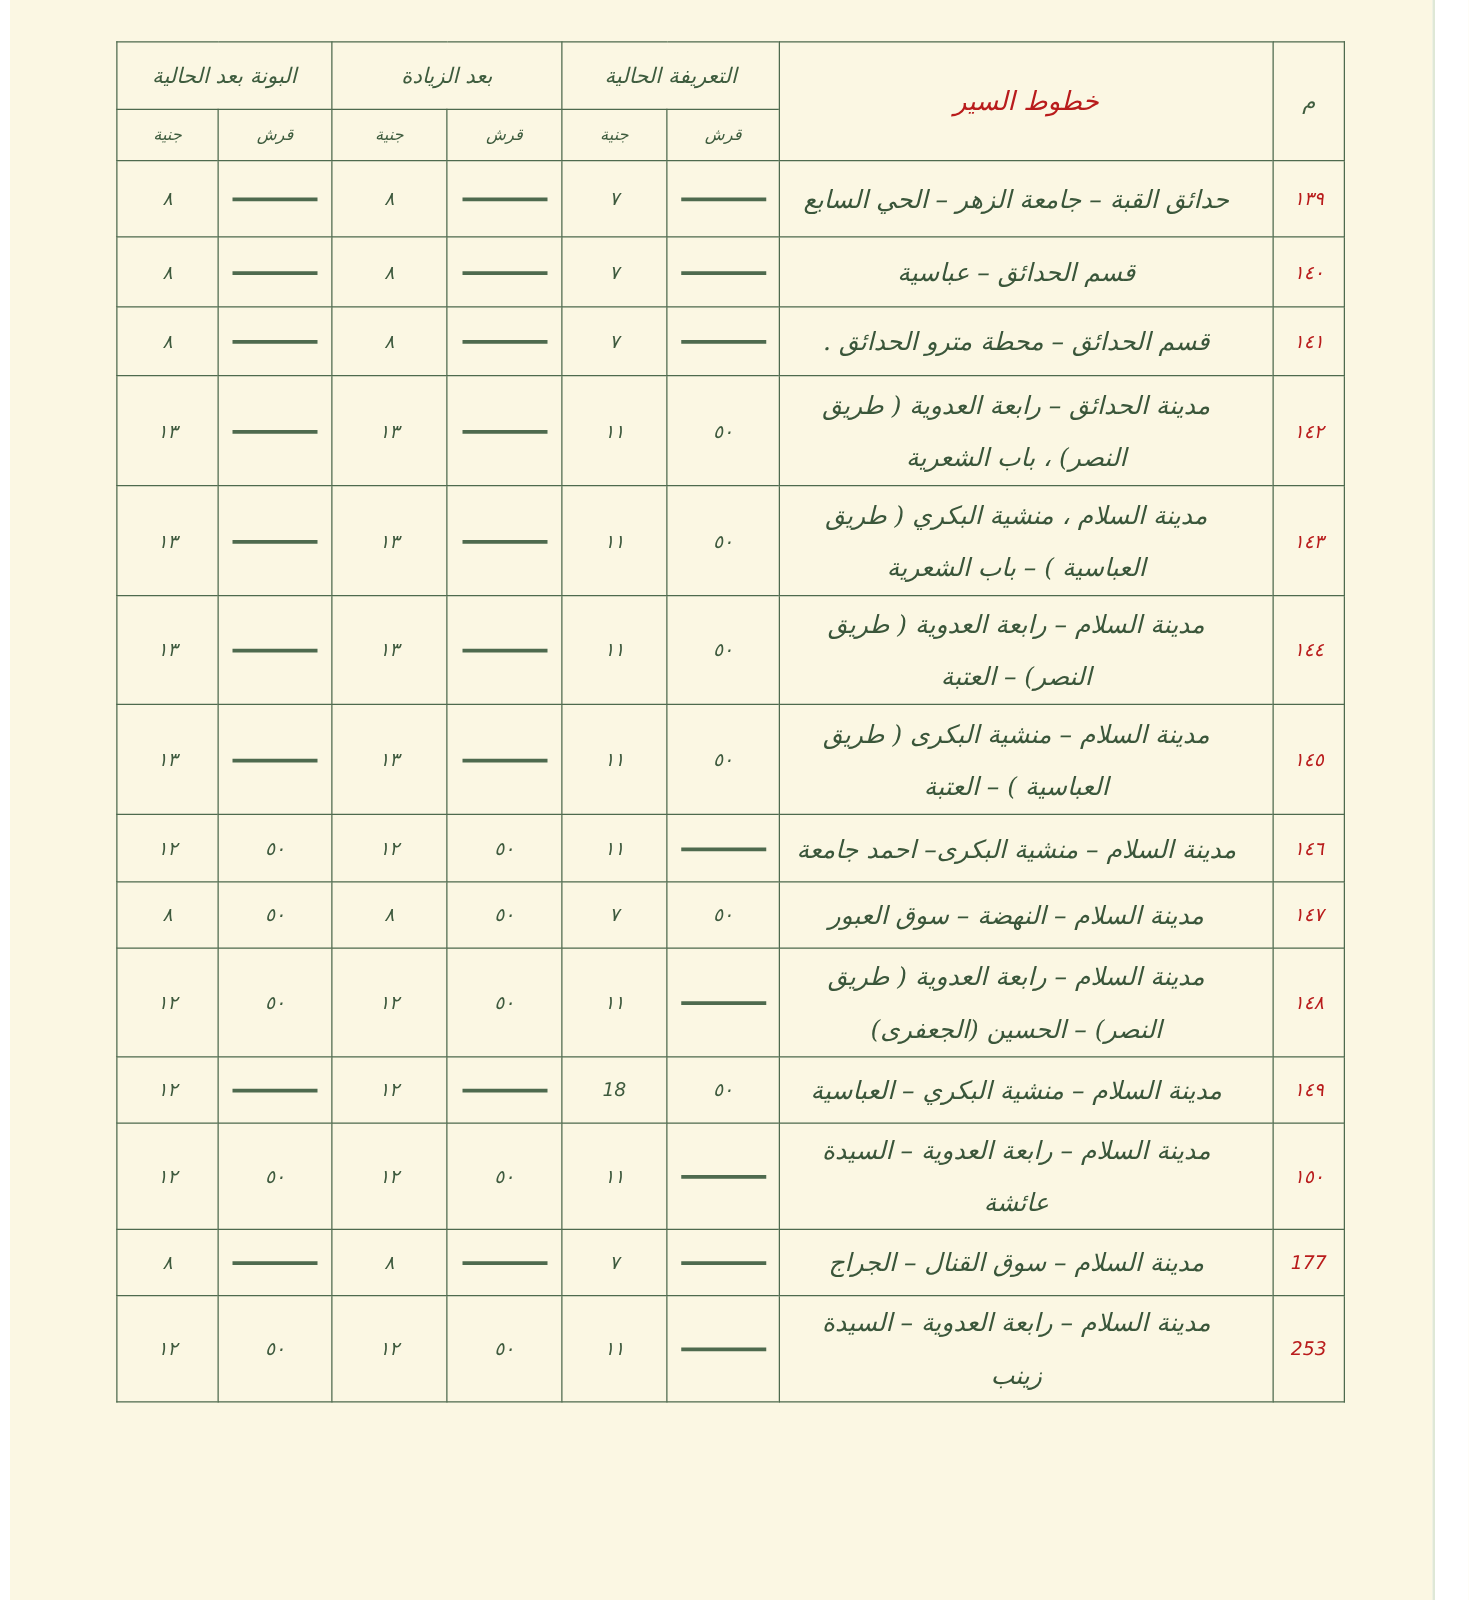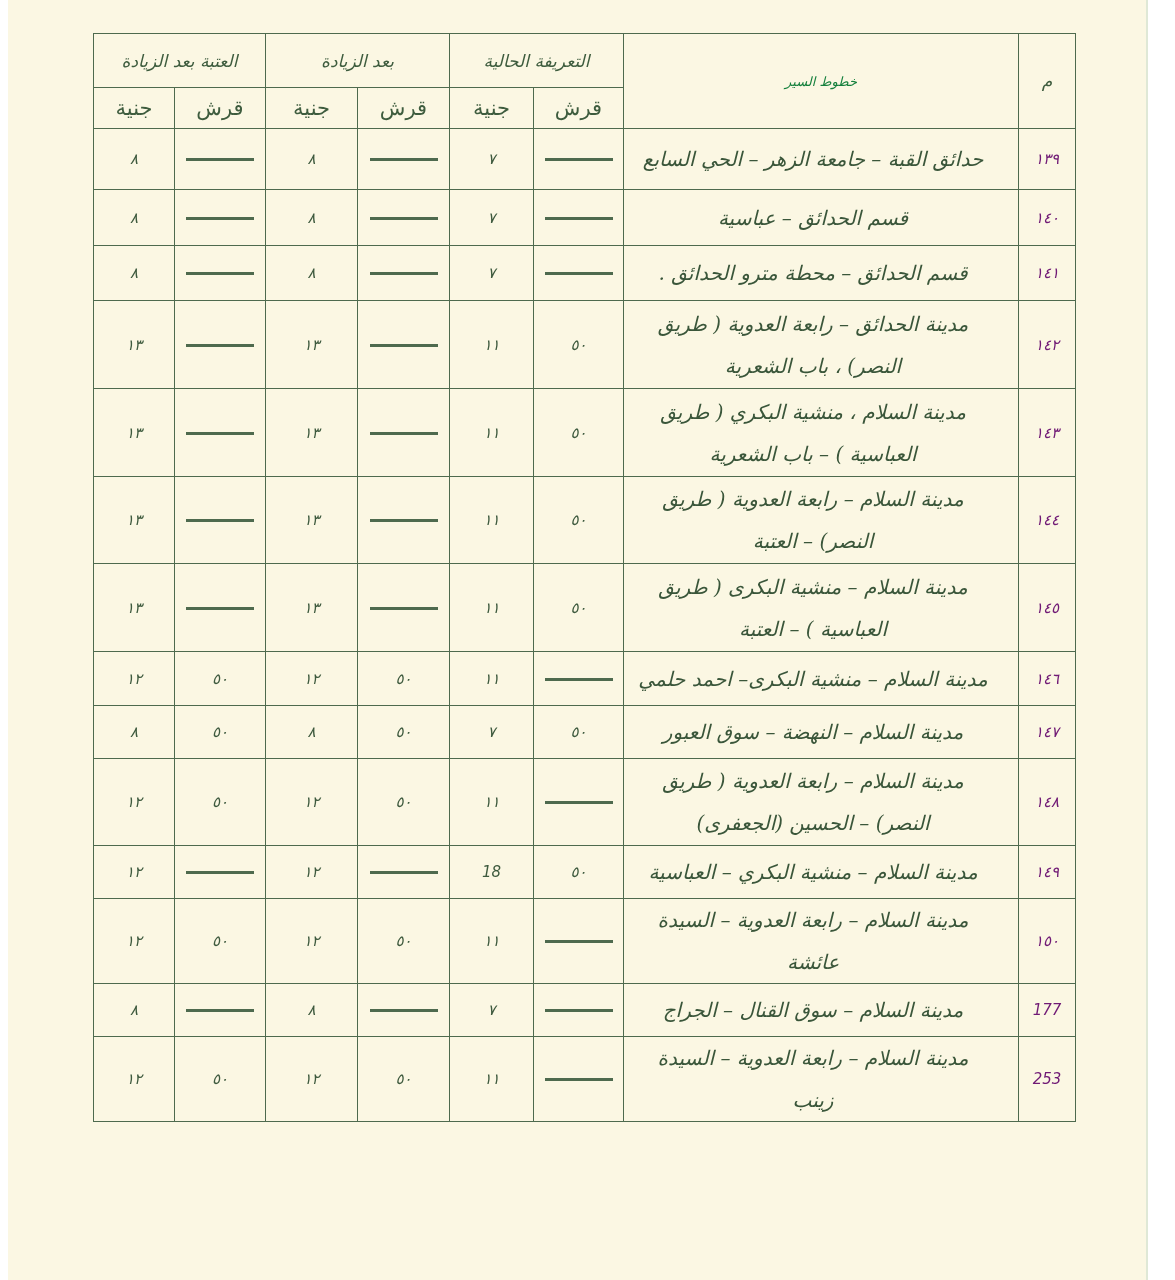--- a/index.html
+++ b/index.html
@@ -47,40 +47,41 @@
       font-weight: normal;
     }
     .hdr-group {
       font-family: "DejaVu Serif", serif;
       font-style: italic;
       font-size: 17px;
       color: #3e5c3e;
     }
     .hdr-sub {
       font-family: "DejaVu Serif", serif;
+      font-style: italic;
+      font-size: 13px;
+      color: #3e5c3e;
+    }
+    .hdr-route {
+      font-family: "DejaVu Serif", serif;
+      font-style: italic;
       font-size: 21px;
-      color: #3e5c3e;
-    }
-    .hdr-route {
-      font-family: "DejaVu Serif", serif;
-      font-style: italic;
-      font-size: 13px;
-      color: #15803d;
+      color: #b91c1c;
     }
     .hdr-num {
       font-family: "DejaVu Serif", serif;
       font-style: italic;
       font-size: 17px;
       color: #3e5c3e;
     }
     .cell-num {
       font-family: "DejaVu Sans", sans-serif;
       font-style: italic;
       font-size: 15px;
-      color: #701a75;
+      color: #b91c1c;
     }
     .cell-route {
       font-family: "DejaVu Serif", serif;
       font-style: italic;
       font-weight: bold;
       font-size: 20px;
       color: #3a563a;
       line-height: 42px;
       padding: 0 26px 0 10px !important;
       text-align: center;
@@ -115,21 +116,21 @@
     <col style="width:92px">
     <col style="width:91px">
     <col style="width:81px">
   </colgroup>
   <thead>
     <tr style="height:54px">
       <th rowspan="2" class="hdr-num">م</th>
       <th rowspan="2" class="hdr-route">خطوط السير</th>
       <th colspan="2" class="hdr-group">التعريفة الحالية</th>
       <th colspan="2" class="hdr-group">بعد الزيادة</th>
-      <th colspan="2" class="hdr-group">العتبة بعد الزيادة</th>
+      <th colspan="2" class="hdr-group">البونة بعد الحالية</th>
     </tr>
     <tr style="height:41px">
       <th class="hdr-sub">قرش</th>
       <th class="hdr-sub">جنية</th>
       <th class="hdr-sub">قرش</th>
       <th class="hdr-sub">جنية</th>
       <th class="hdr-sub">قرش</th>
       <th class="hdr-sub">جنية</th>
     </tr>
   </thead>
@@ -199,21 +200,21 @@
         <td class="cell-route">مدينة السلام – منشية البكرى ( طريق العباسية ) – العتبة</td>
         <td class="cell-val">٥٠</td>
         <td class="cell-val">١١</td>
         <td class="cell-val"><span class="dash"></span></td>
         <td class="cell-val">١٣</td>
         <td class="cell-val"><span class="dash"></span></td>
         <td class="cell-val">١٣</td>
       </tr>
       <tr style="height: 54px;">
         <td class="cell-num">١٤٦</td>
-        <td class="cell-route">مدينة السلام – منشية البكرى– احمد حلمي</td>
+        <td class="cell-route">مدينة السلام – منشية البكرى– احمد جامعة</td>
         <td class="cell-val"><span class="dash"></span></td>
         <td class="cell-val">١١</td>
         <td class="cell-val">٥٠</td>
         <td class="cell-val">١٢</td>
         <td class="cell-val">٥٠</td>
         <td class="cell-val">١٢</td>
       </tr>
       <tr style="height: 53px;">
         <td class="cell-num">١٤٧</td>
         <td class="cell-route">مدينة السلام – النهضة – سوق العبور</td>

